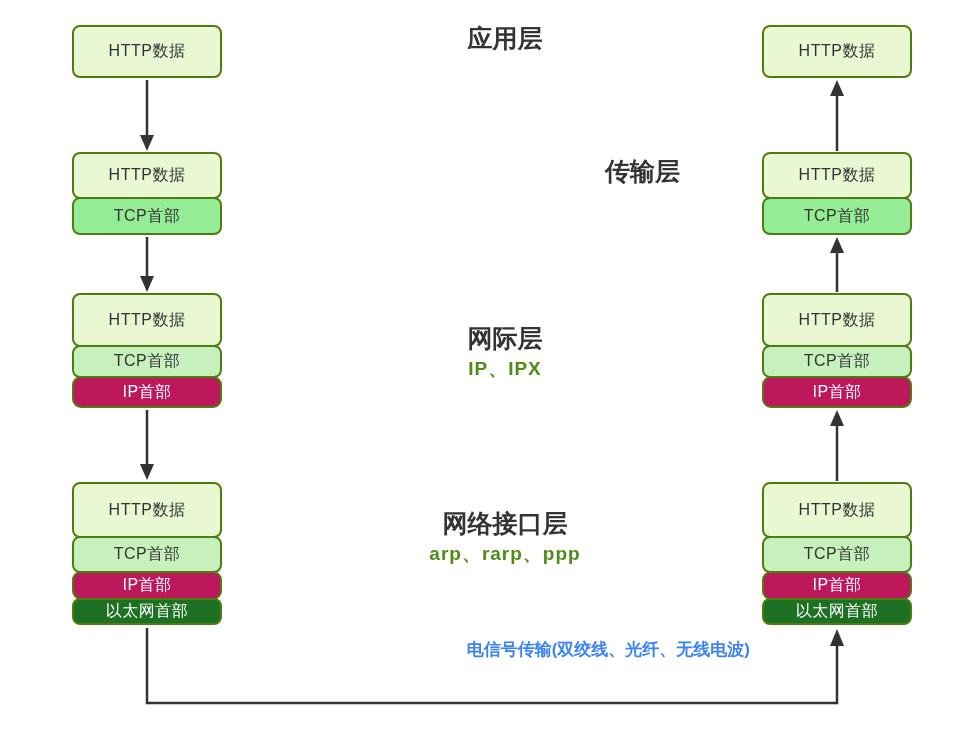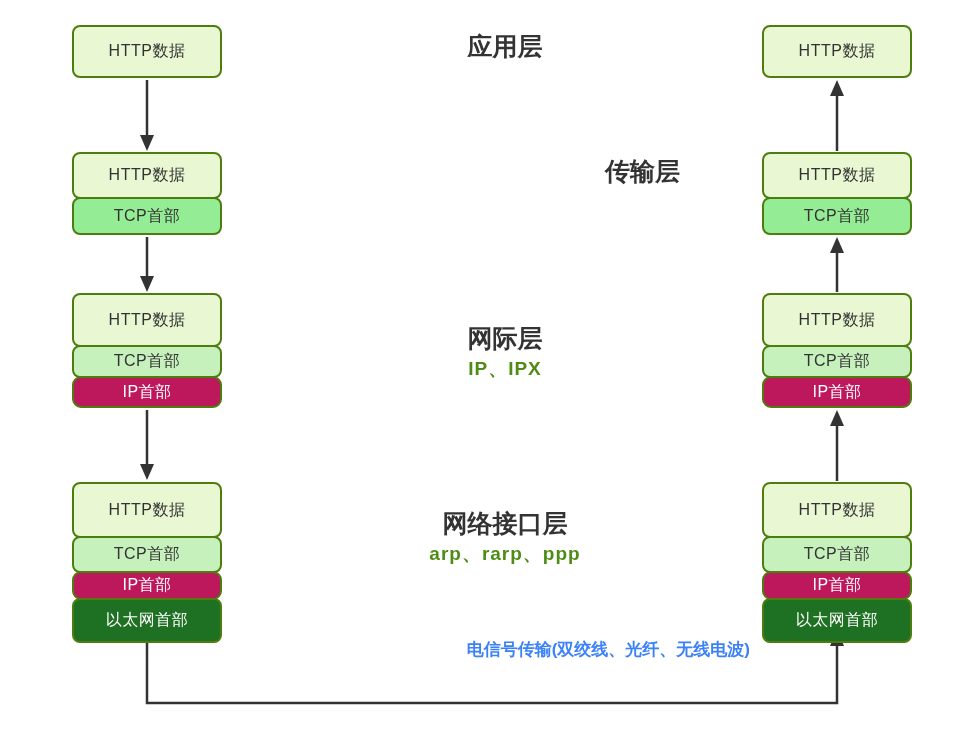--- a/index.html
+++ b/index.html
@@ -47,21 +47,21 @@
   
   .h53 { height: 53px; }
   .h47 { height: 47px; }
   .h38 { height: 38px; }
   .h54 { height: 54px; }
   .h33 { height: 33px; }
   .h32 { height: 32px; }
   .h56 { height: 56px; }
   .h37 { height: 37px; }
   .h29 { height: 29px; }
-  .h27 { height: 45px; }
+  .h27 { height: 27px; }
 
   
   .layer-label {
     position: absolute;
     left: 330px;
     width: 350px;
     text-align: center;
   }
   .layer-title {
     font-size: 25px;
@@ -165,21 +165,21 @@
     <div class="row row-ip h32">IP首部</div>
   </div>
 
   <div class="stack" style="left:762px; top:482px;">
     <div class="row row-http h56">HTTP数据</div>
     <div class="row row-tcp-light h37">TCP首部</div>
     <div class="row row-ip h29">IP首部</div>
     <div class="row row-eth h27">以太网首部</div>
   </div>
 
-  <div class="layer-label" style="top:30px;">
+  <div class="layer-label" style="top:22px;">
     <div class="layer-title">应用层</div>
   </div>
 
   <div class="layer-label" style="top:155px;text-align:right;">
     <div class="layer-title">传输层</div>
   </div>
 
   <div class="layer-label" style="top:507px;">
     <div class="layer-title">网络接口层</div>
     <div class="layer-protocols">arp、rarp、ppp</div>

